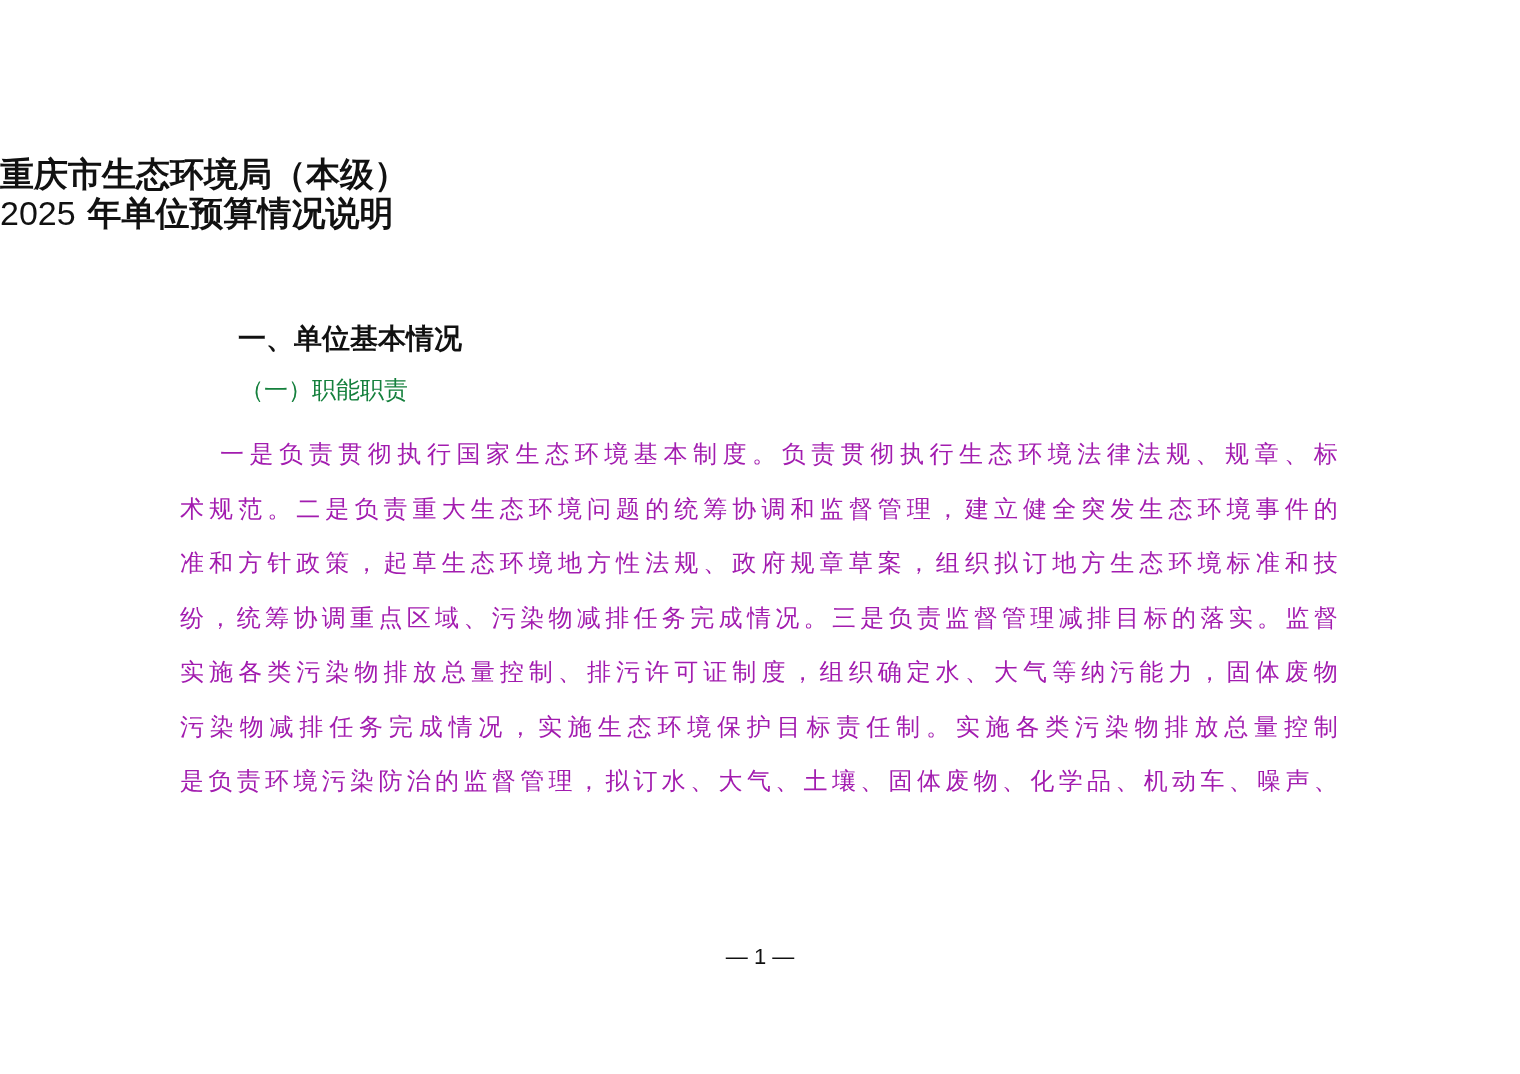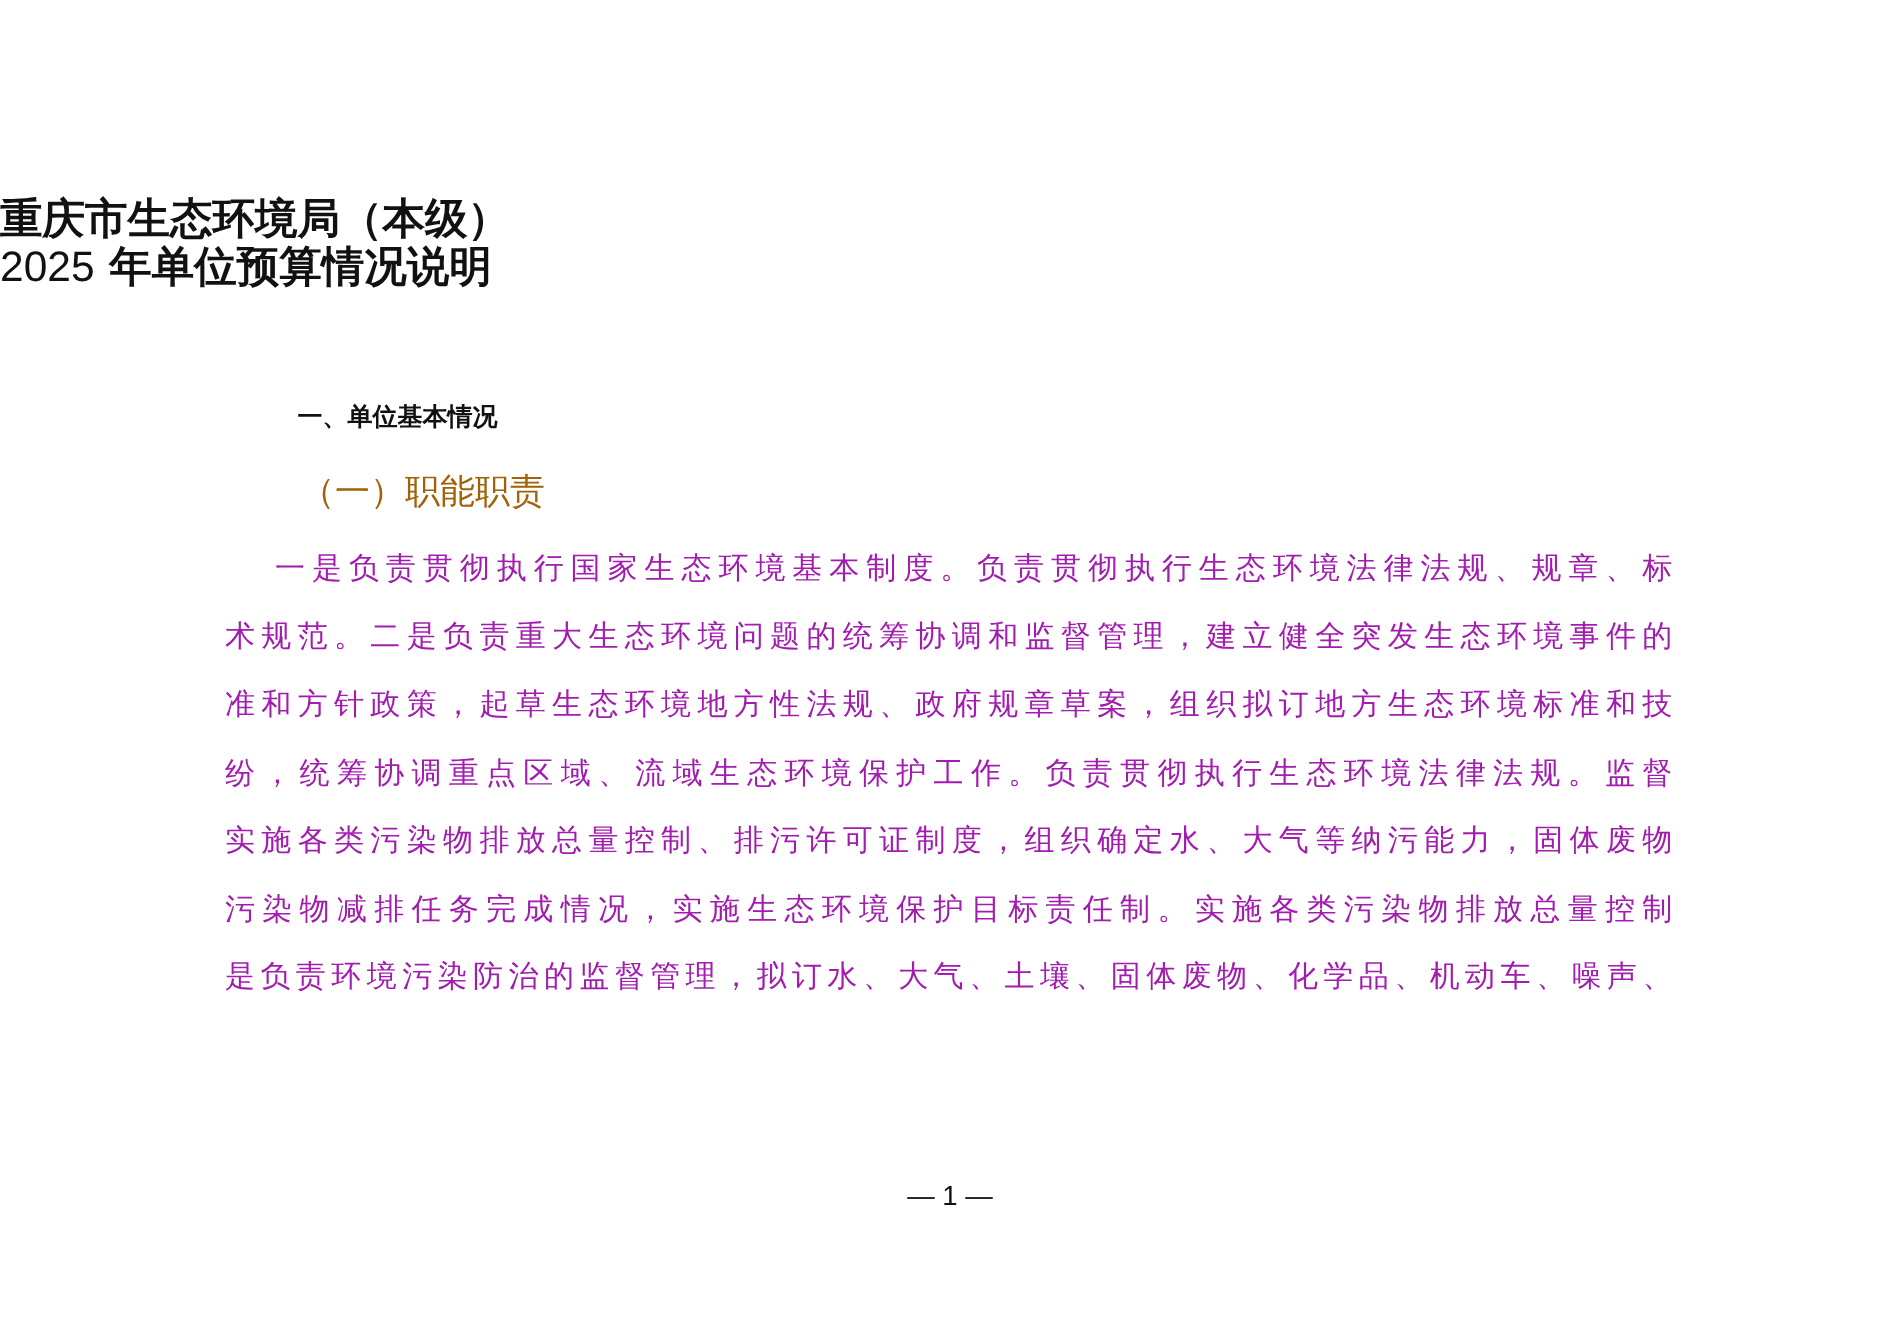--- a/index.html
+++ b/index.html
@@ -36,30 +36,30 @@
   .title .num {
     font-family: "Liberation Sans", sans-serif;
     font-weight: normal;
   }
   .heading1 {
     position: absolute;
     left: 238px;
     top: 320px;
     font-family: "DejaVu Sans", "Liberation Sans", sans-serif;
     font-weight: bold;
-    font-size: 20px;
+    font-size: 28px;
     color: #111;
   }
   .heading2 {
     position: absolute;
     left: 240px;
     top: 374px;
     font-family: "DejaVu Sans", "Liberation Sans", sans-serif;
-    font-size: 28px;
-    color: #a16207;
+    font-size: 24px;
+    color: #15803d;
   }
   .body-text {
     position: absolute;
     left: 180px;
     width: 1160px;
     top: 427px;
     font-family: "DejaVu Sans", "Liberation Sans", sans-serif;
     font-size: 24px;
     line-height: 54.5px;
     color: #a21caf;
@@ -96,21 +96,21 @@
   </div>
 
   <div class="heading1">一、单位基本情况</div>
 
   <div class="heading2">（一）职能职责</div>
 
   <div class="body-text">
     <span class="line" style="padding-left:40px;">一是负责贯彻执行国家生态环境基本制度。负责贯彻执行生态环境法律法规、规章、标</span>
     <span class="line">术规范。二是负责重大生态环境问题的统筹协调和监督管理，建立健全突发生态环境事件的</span>
     <span class="line">准和方针政策，起草生态环境地方性法规、政府规章草案，组织拟订地方生态环境标准和技</span>
-    <span class="line">纷，统筹协调重点区域、流域生态环境保护工作。负责贯彻执行生态环境法律法规。监督</span>
+    <span class="line">纷，统筹协调重点区域、污染物减排任务完成情况。三是负责监督管理减排目标的落实。监督</span>
     <span class="line">实施各类污染物排放总量控制、排污许可证制度，组织确定水、大气等纳污能力，固体废物</span>
     <span class="line">污染物减排任务完成情况，实施生态环境保护目标责任制。实施各类污染物排放总量控制</span>
     <span class="line last">是负责环境污染防治的监督管理，拟订水、大气、土壤、固体废物、化学品、机动车、噪声、</span>
   </div>
 
   <div class="footer">— 1 —</div>
 
 </div>
 
 </body></html>

